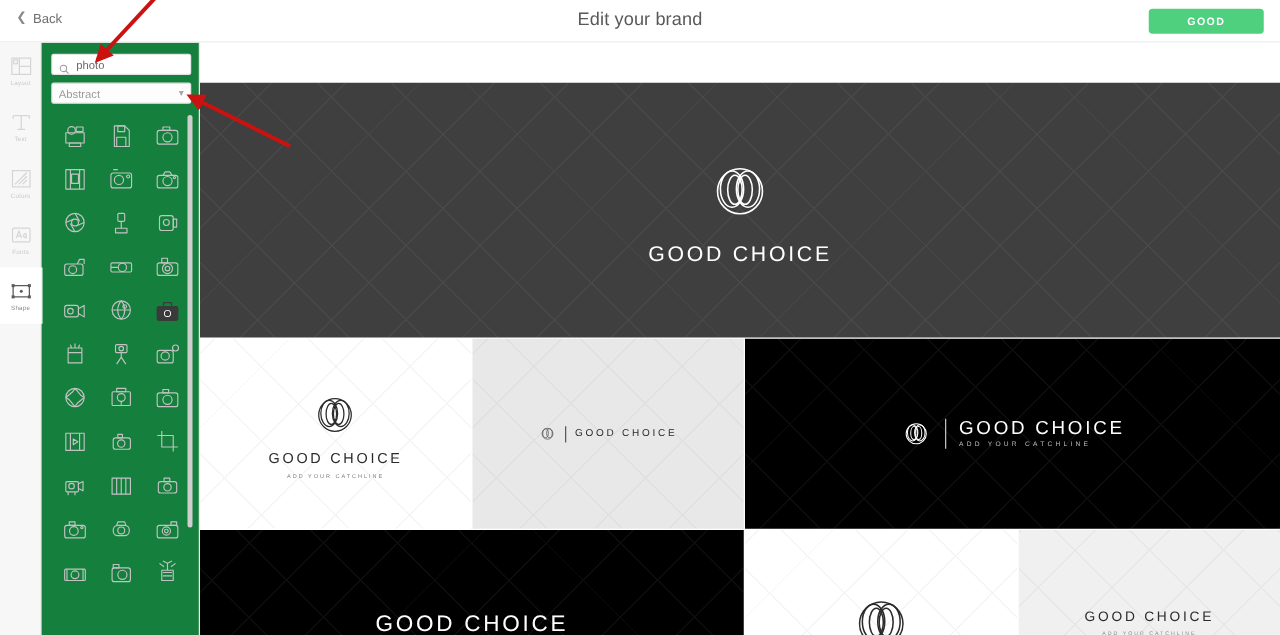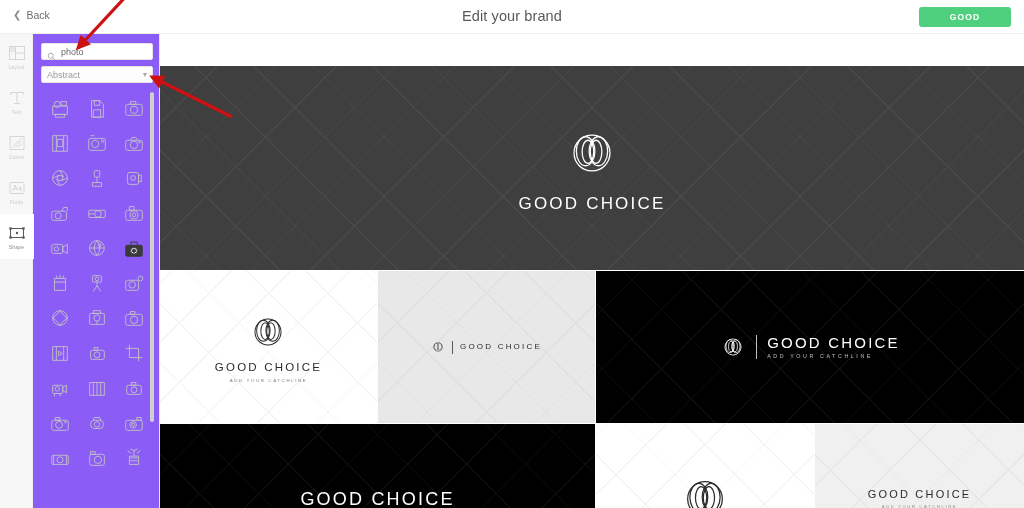--- a/index.html
+++ b/index.html
@@ -48,21 +48,21 @@
   .rail-item.active:after{
     content:""; position:absolute; right:-1px; top:0; width:1px; height:45px; background:#fff;
   }
   .rail-label{ font-size:5px; color:#c9c9c9; letter-spacing:.2px; }
   .rail-ico{ width:18px; height:18px; display:block; }
   .rail-ico svg{ display:block; }
 
   
   .panel{
     position:absolute; left:33px; top:34px; width:127px; height:474px;
-    background:#8b5cf6; border-right:1px solid #e8e8e8; z-index:14;
+    background:#15803d; border-right:1px solid #e8e8e8; z-index:14;
     overflow:hidden;
   }
   .search-wrap{
     position:absolute; left:8px; top:9px; width:112px; height:17px;
     background:#ffffff; border:1px solid #e4e4e4; border-radius:2px;
     display:flex; align-items:center; padding:0 5px; gap:5px;
   }
   .search-ico{ width:9px; height:9px; flex:0 0 9px; }
   .search-input{
     border:none; outline:none; background:transparent; width:90px;

